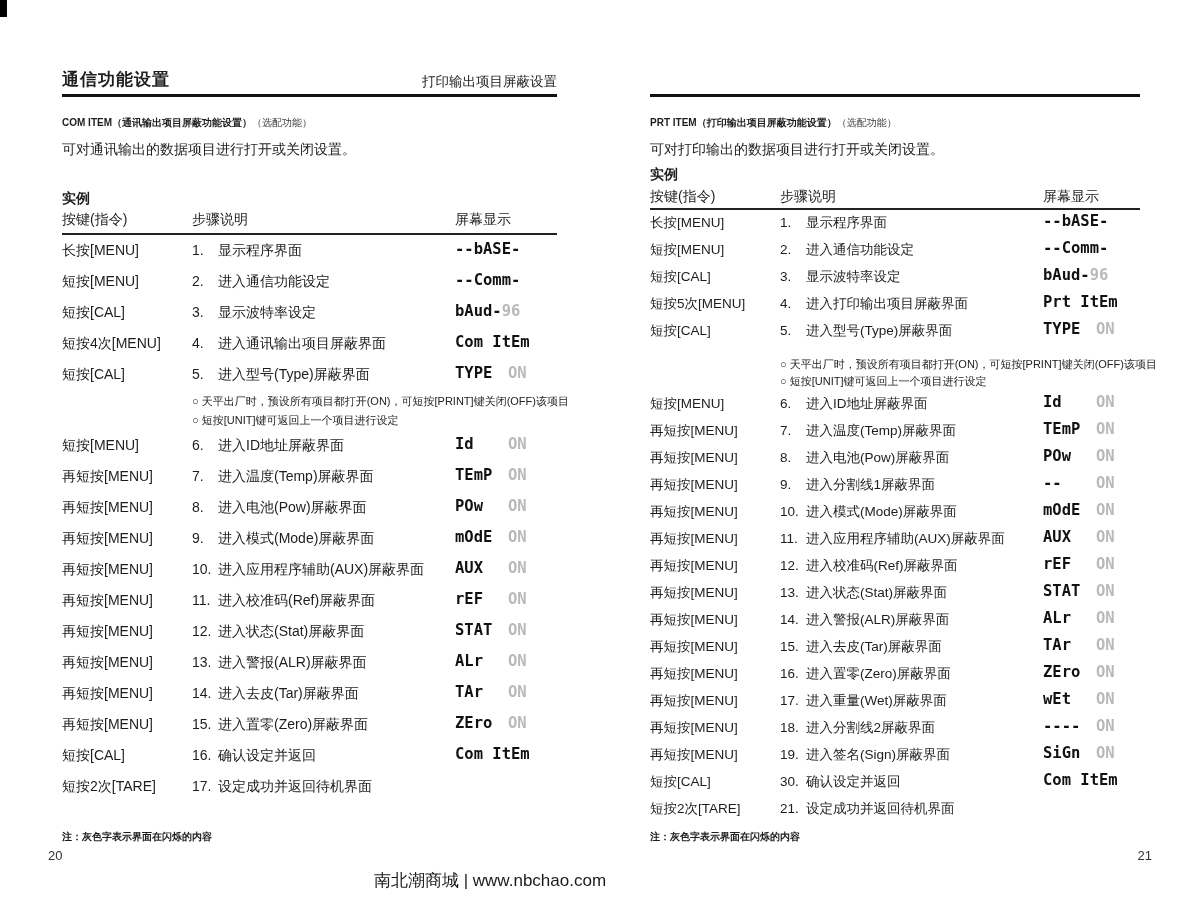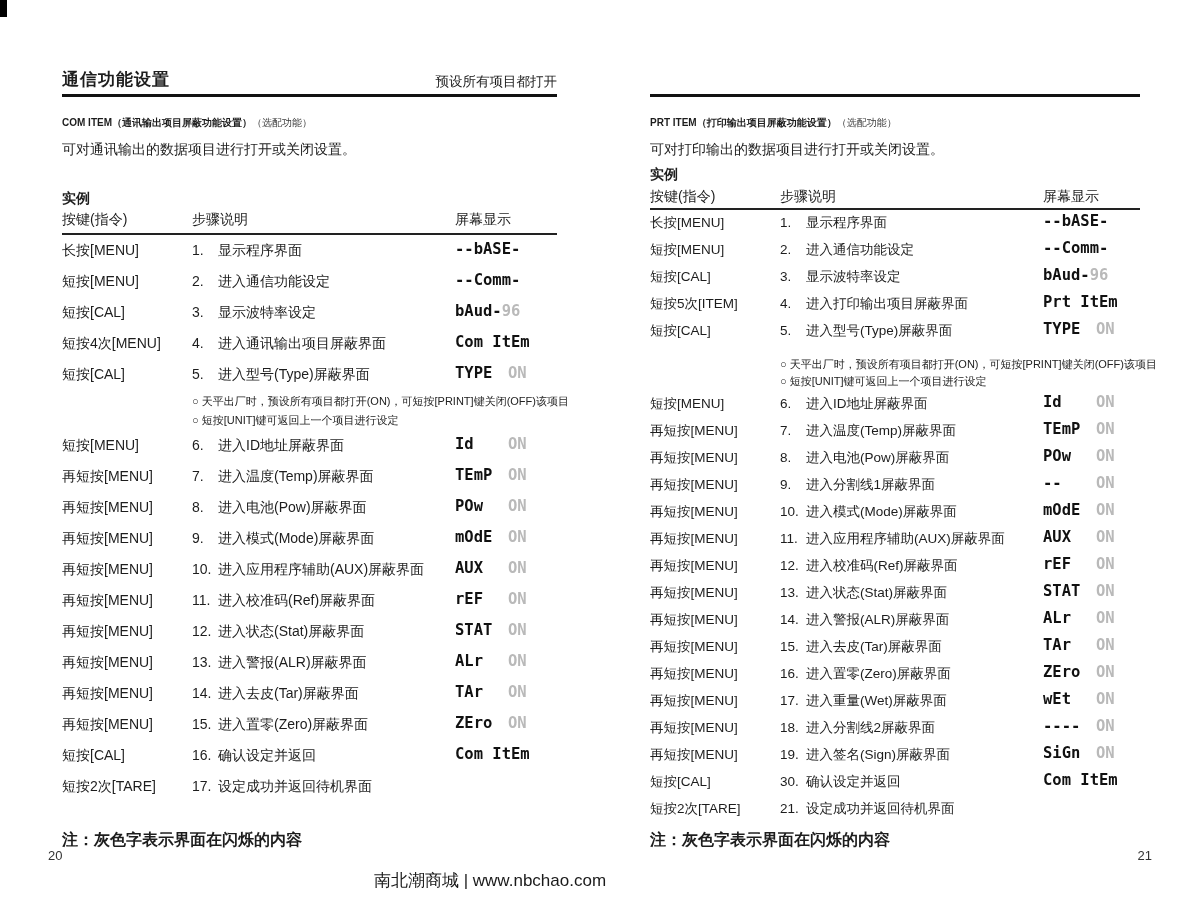--- a/index.html
+++ b/index.html
@@ -31,33 +31,33 @@
   .rn{display:inline-block;width:26px;}
   .rlcd{position:absolute;left:393px;top:-2px;white-space:nowrap;
         font-family:"DejaVu Sans Mono","Liberation Mono",monospace;
         font-weight:700;font-size:15.5px;color:#111;letter-spacing:0px;}
   .lcd-b.spaced{display:inline-block;min-width:53px;}
   .lcd-g{color:#b9b9b9;}
   .notes{font-size:11px;color:#222;line-height:19px;padding-left:130px;white-space:nowrap;}
   .rows-right .notes{line-height:17px;}
   .notes-left{margin-top:-5px;margin-bottom:7px;}
   .notes-right{margin-top:7px;margin-bottom:5px;}
-  .footnote{font-size:16px;font-weight:bold;text-align:center;}
+  .footnote{font-size:10px;font-weight:bold;text-align:center;}
   .pageno{font-size:13px;color:#333;}
   .footer{left:0;top:869px;width:980px;text-align:center;font-size:17px;color:#1a1a1a;}
 </style>
 </head>
 <body>
 
 <div class="page">
 
   <div class="abs corner-mark"></div>
 
   <div class="abs sec-title" style="left:62px;top:68px;">通信功能设置</div>
-  <div class="abs sec-sub" style="left:300px;top:73px;width:257px;">预设所有项目都打开</div>
+  <div class="abs sec-sub" style="left:300px;top:73px;width:257px;">打印输出项目屏蔽设置</div>
   <div class="abs rule" style="left:62px;top:94px;width:495px;"></div>
 
   <div class="abs heading" style="left:62px;top:116px;">
     <b>COM ITEM（通讯输出项目屏蔽功能设置）</b><span class="light">（选配功能）</span>
   </div>
   <div class="abs desc" style="left:62px;top:141px;">可对通讯输出的数据项目进行打开或关闭设置。</div>
   <div class="abs example" style="left:62px;top:190px;">实例</div>
 
   <div class="thead" style="left:62px;top:211px;width:496px;height:20px;">
     <span class="c1">按键(指令)</span>
@@ -185,21 +185,21 @@
         <span class="rk">短按[MENU]</span>
         <span class="rs"><span class="rn">2.</span><span>进入通信功能设定</span></span>
         <span class="rlcd"><span class="lcd-b">--Comm-</span></span>
       </div>
       <div class="row">
         <span class="rk">短按[CAL]</span>
         <span class="rs"><span class="rn">3.</span><span>显示波特率设定</span></span>
         <span class="rlcd"><span class="lcd-b">bAud-</span><span class="lcd-g">96</span></span>
       </div>
       <div class="row">
-        <span class="rk">短按5次[ITEM]</span>
+        <span class="rk">短按5次[MENU]</span>
         <span class="rs"><span class="rn">4.</span><span>进入打印输出项目屏蔽界面</span></span>
         <span class="rlcd"><span class="lcd-b">Prt ItEm</span></span>
       </div>
       <div class="row">
         <span class="rk">短按[CAL]</span>
         <span class="rs"><span class="rn">5.</span><span>进入型号(Type)屏蔽界面</span></span>
         <span class="rlcd"><span class="lcd-b spaced">TYPE</span><span class="lcd-g">ON</span></span>
       </div>
       <div class="notes notes-right">
         <div>○ 天平出厂时，预设所有项目都打开(ON)，可短按[PRINT]键关闭(OFF)该项目</div>

